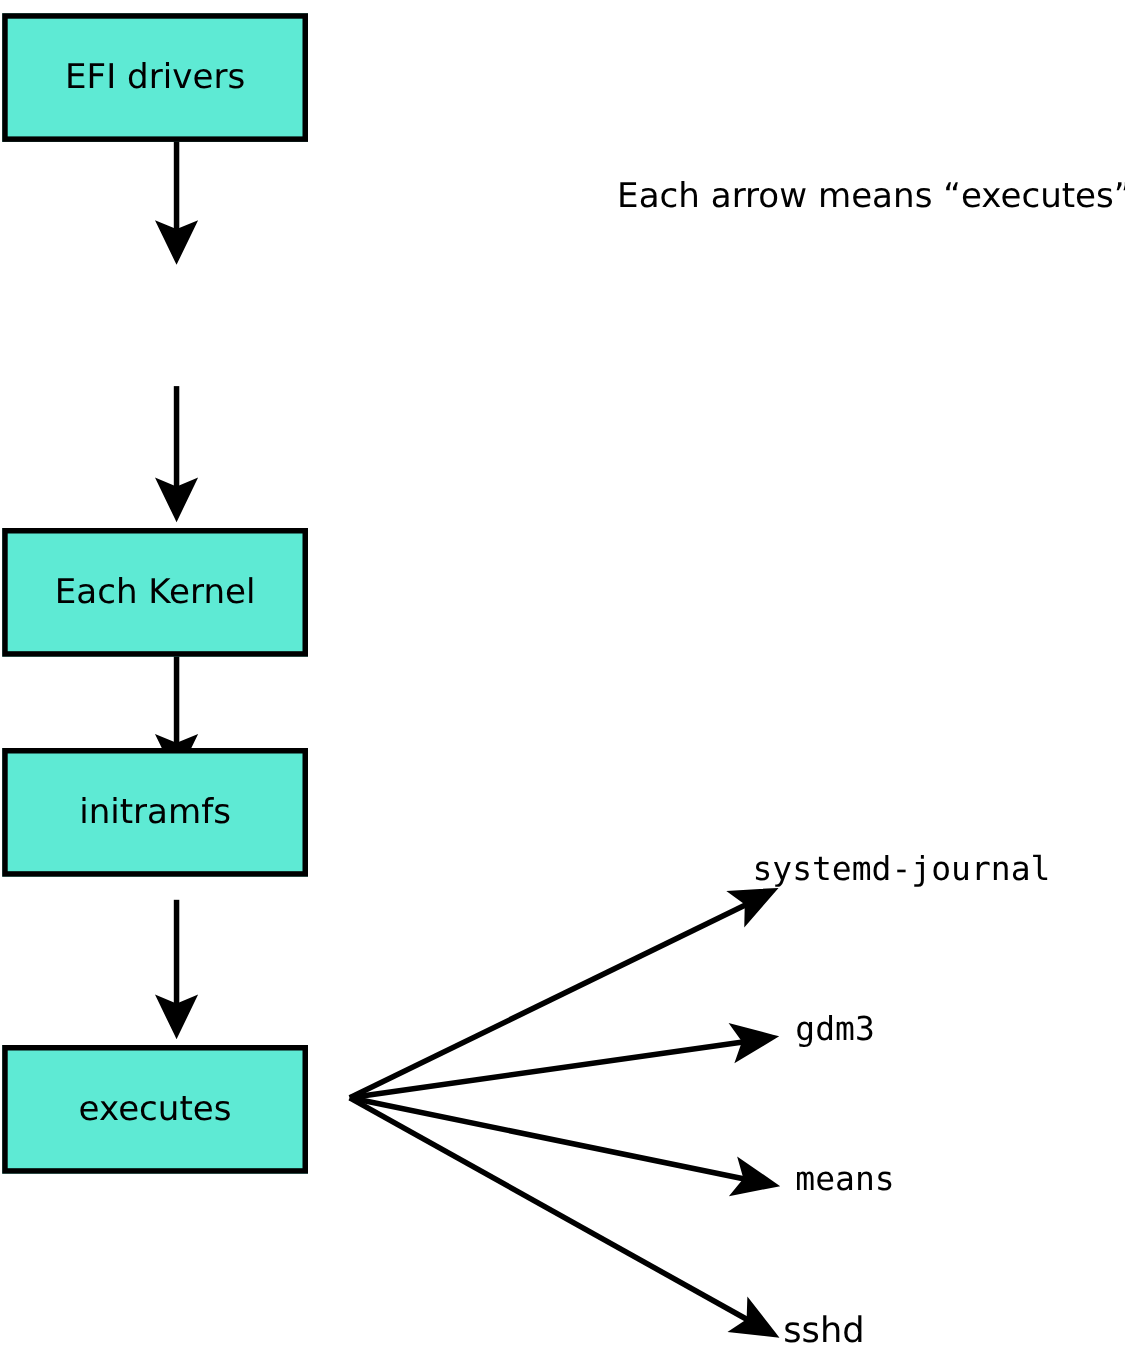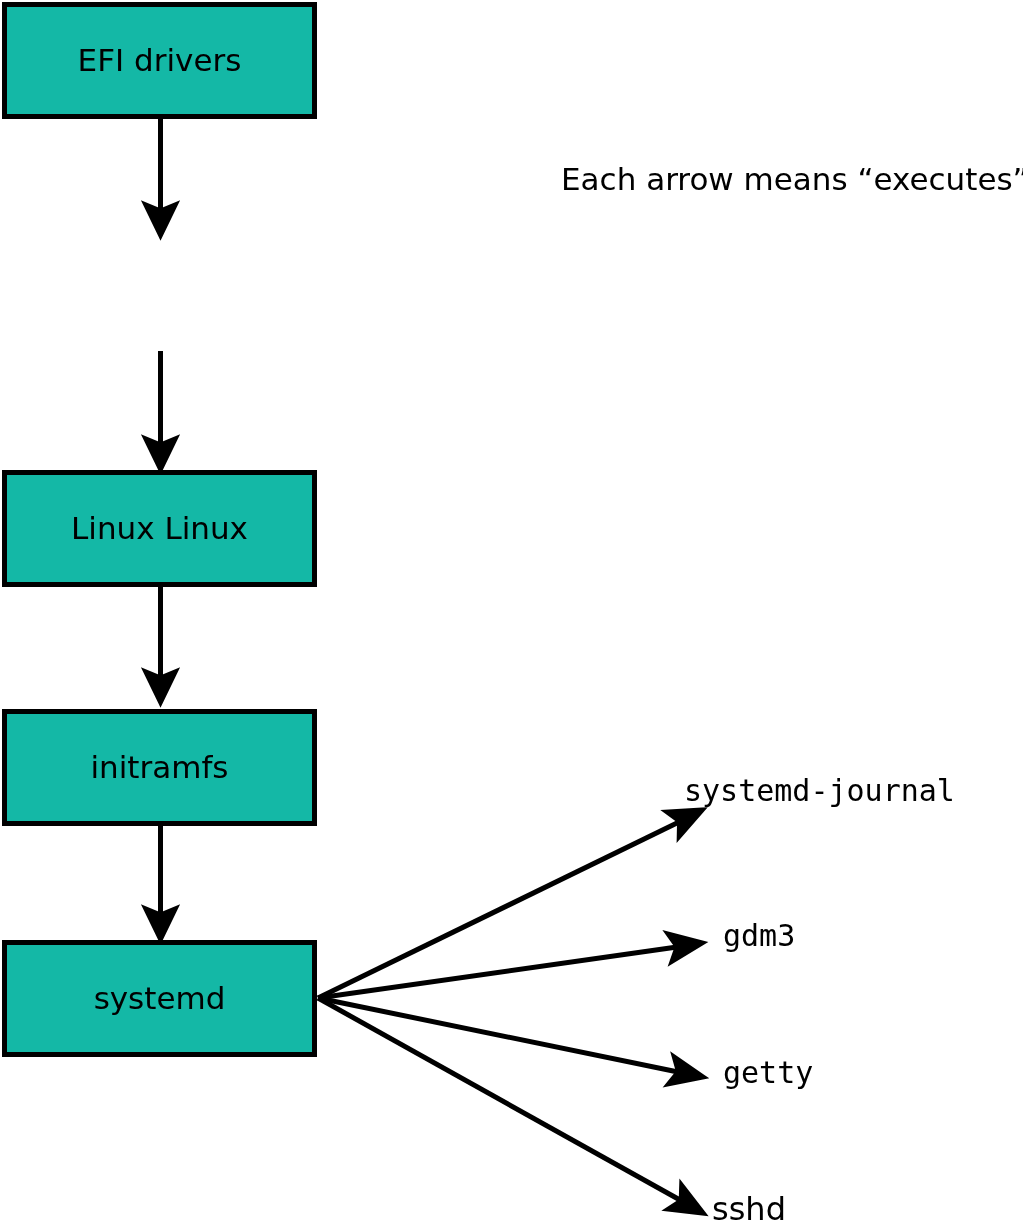--- a/index.html
+++ b/index.html
@@ -20,36 +20,37 @@
     position: absolute;
     left: 0;
     top: 0;
     width: 1023px;
     height: 1230px;
     pointer-events: none;
   }
   .node {
     position: absolute;
     left: 2px;
-    width: 315px;
+    width: 278px;
     height: 117px;
     box-sizing: border-box;
     border: 5px solid #000000;
-    background: #14b8a6;
+    background: #5eead4;
     display: flex;
     align-items: center;
     justify-content: center;
     font-size: 31px;
     line-height: 1;
     white-space: nowrap;
+    margin-top: 10px;
   }
   .node-1 { top: 2px; }
   .node-2 { top: 236px; }
   .node-3 { top: 470px; }
-  .node-4 { top: 709px; }
+  .node-4 { top: 670px; }
   .node-5 { top: 940px; }
   .annotation {
     position: absolute;
     left: 561px;
     top: 179px;
     transform: translateY(-50%);
     font-size: 31px;
     line-height: 1;
     white-space: nowrap;
   }
@@ -113,29 +114,29 @@
         <line x1="318" y1="998" x2="680" y2="1200"></line>
         <path d="M0,0 L-32,-13.5 L-25,0 L-32,13.5 Z" transform="translate(703,1213) rotate(29.3)"></path>
       </g>
     </g>
   </svg>
 
   <div class="node node-1">
     <span>EFI drivers</span>
   </div>
   <div class="node node-3">
-    <span>Linux Linux</span>
+    <span>Each Kernel</span>
   </div>
   <div class="node node-4">
     <span>initramfs</span>
   </div>
   <div class="node node-5">
-    <span>systemd</span>
+    <span>executes</span>
   </div>
 
   <div class="annotation">Each arrow means “executes”.</div>
 
   <div class="svc svc-journal">systemd-journal</div>
   <div class="svc svc-gdm3">gdm3</div>
-  <div class="svc svc-getty">getty</div>
+  <div class="svc svc-getty">means</div>
   <div class="svc svc-sshd">sshd</div>
 
 </div>
 
 </body></html>

